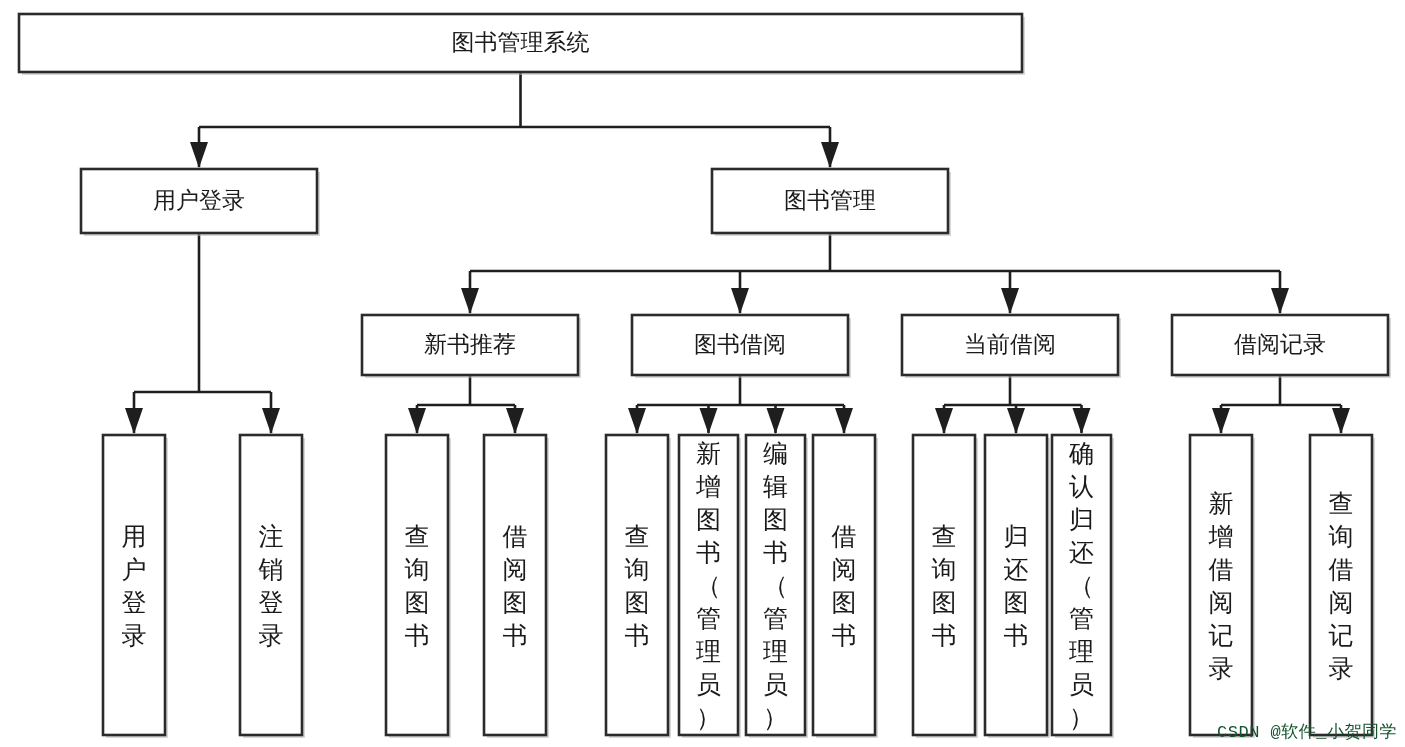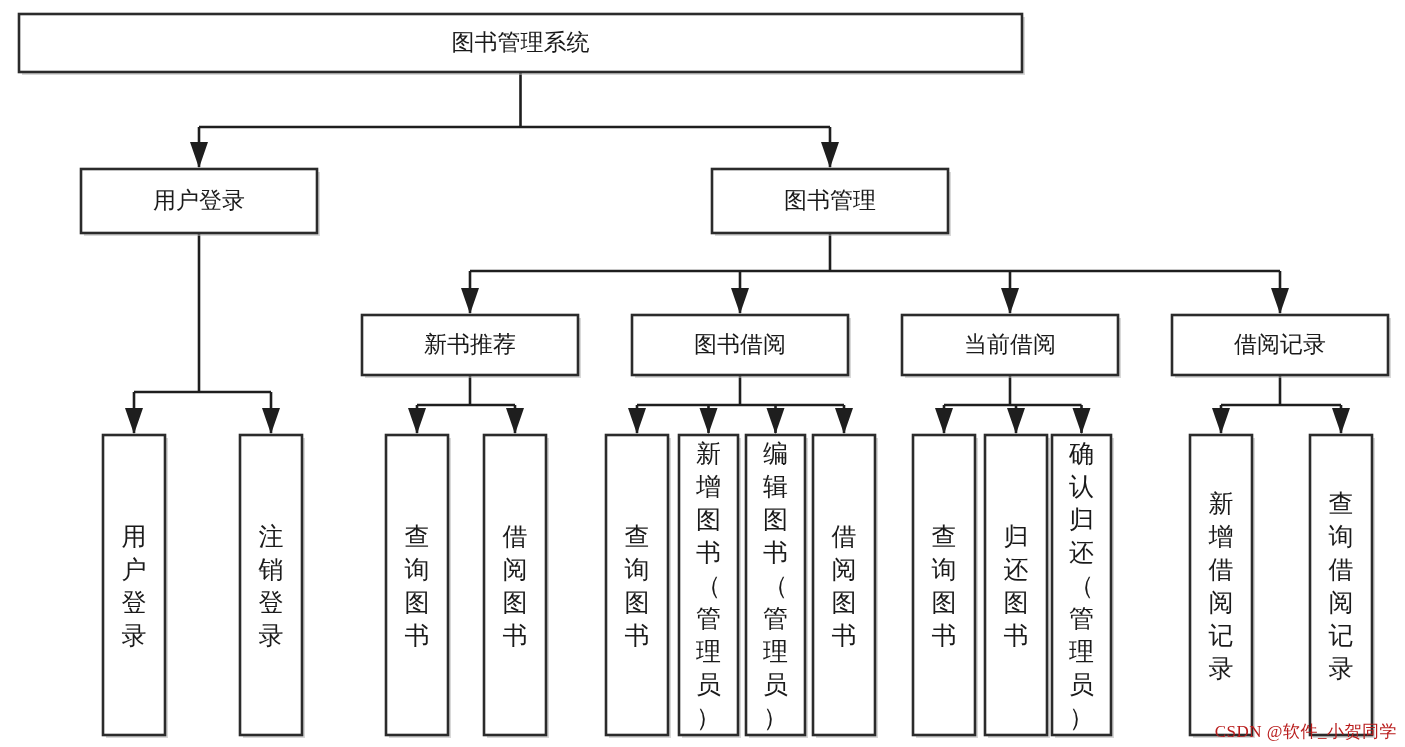--- a/index.html
+++ b/index.html
@@ -55,23 +55,23 @@
   .leaf-label {
     font-family: "Liberation Sans", "DejaVu Sans", sans-serif;
     fill: #1a1a1a;
     font-size: 25px;
     text-anchor: middle;
   }
   .watermark {
     position: absolute;
     right: 8px;
     bottom: 4px;
-    font-family: Liberation Serif, serif;
+    font-family: Liberation Mono, monospace;
     font-size: 17px;
-    color: #b91c1c;
+    color: #14532d;
     letter-spacing: 0.5px;
     white-space: nowrap;
     user-select: none;
   }
 </style>
 </head>
 <body>
 
 <div id="diagram-root">
 

